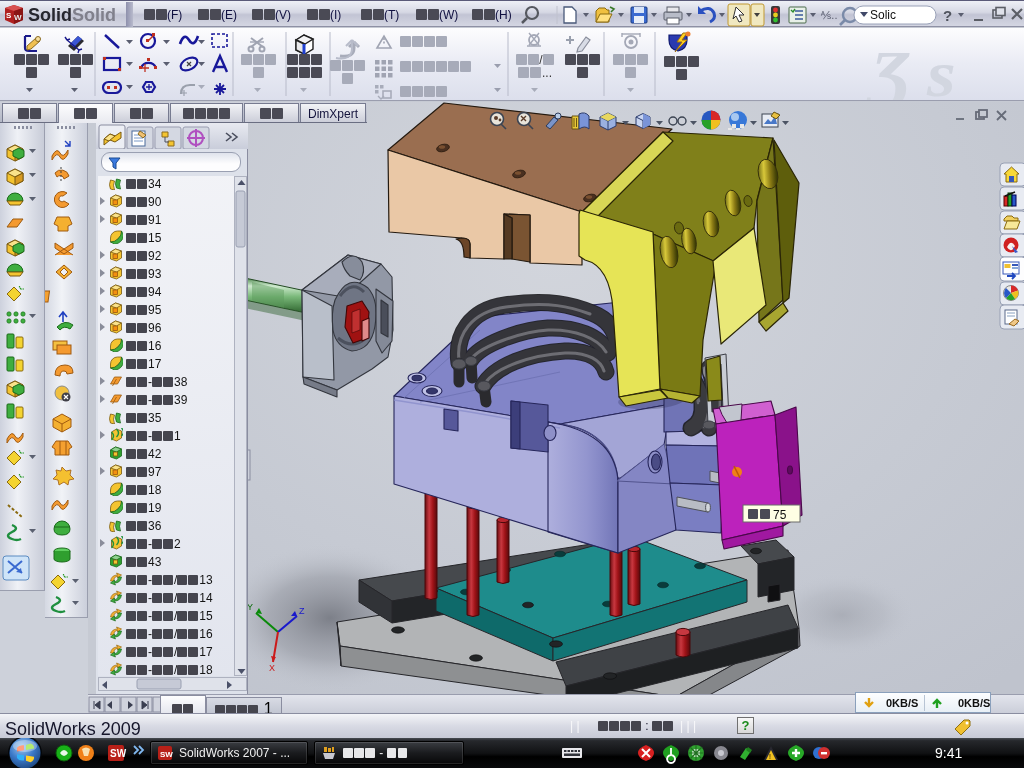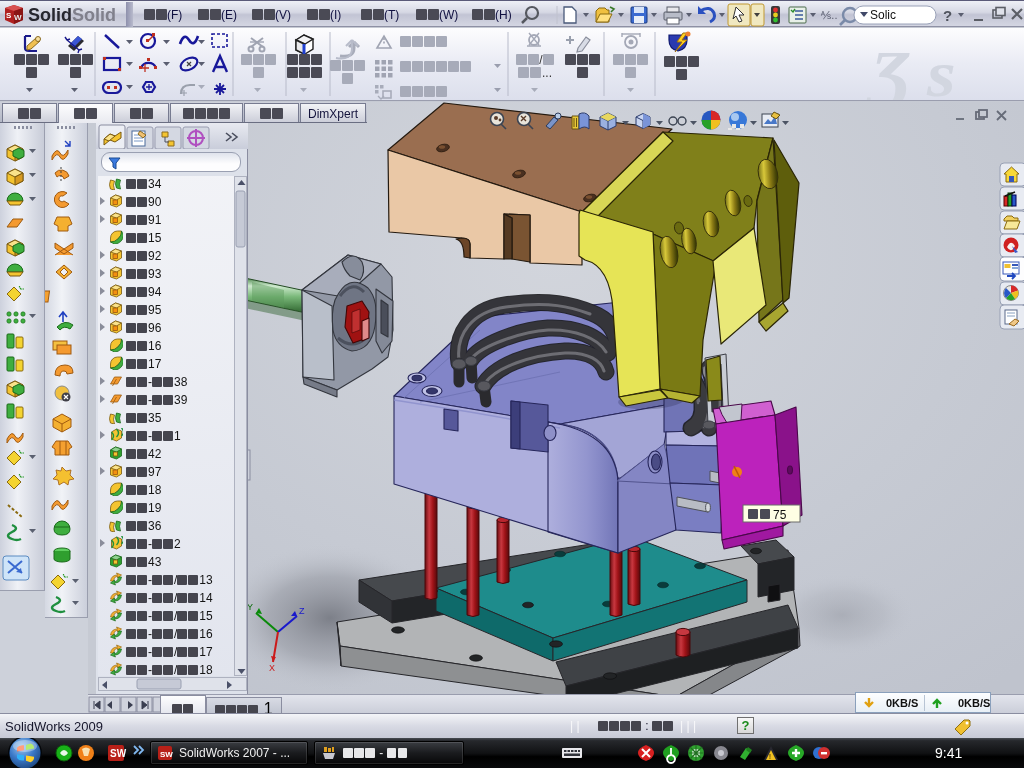--- a/index.html
+++ b/index.html
@@ -1032,21 +1032,21 @@
         <path d="M6,6 v8 m1,-4 l5,-4 v8 z" stroke="#3a3e50"></path>
         <path d="M24,6 l-5,4 5,4 z"></path>
         <path d="M40,6 l5,4 -5,4 z"></path>
         <path d="M60,6 v8 m-1,-4 l-5,-4 v8 z" stroke="#3a3e50"></path>
       </g>
  </svg>
  <div style="position:absolute;left:72px;top:0;width:46px;height:19px;background:linear-gradient(#fdfdfe,#e4e6ee);border:1px solid #8a8da0;border-bottom:none;text-align:center;padding-top:3px"><i class="tc"></i><i class="tc"></i></div>
  <div style="position:absolute;left:118px;top:2px;width:76px;height:17px;background:linear-gradient(#d8dbe4,#c2c6d2);border:1px solid #8a8da0;text-align:center;padding-top:2px"><i class="tc"></i><i class="tc"></i><i class="tc"></i><i class="tc"></i>&nbsp;1</div>
 </div>
 <div class="abs" id="status">
- <div style="position:absolute;left:5px;top:5px;font-size:13px">SolidWorks 2009</div>
+ <div style="position:absolute;left:5px;top:5px;font-size:18px">SolidWorks 2009</div>
  <div style="position:absolute;left:570px;top:5px;color:#f8f8fa">|&nbsp;|</div>
  <div style="position:absolute;left:598px;top:5px"><i class="tc"></i><i class="tc"></i><i class="tc"></i><i class="tc"></i> : <i class="tc"></i><i class="tc"></i></div>
  <div style="position:absolute;left:680px;top:5px;color:#f8f8fa">|&nbsp;|&nbsp;|</div>
  <div style="position:absolute;left:737px;top:3px;width:17px;height:17px;background:linear-gradient(#f8f8f8,#d8d8d8);border:1px solid #707070;color:#1a8a1a;font-weight:bold;font-size:13px;text-align:center">?</div>
  <svg width="22" height="20" style="position:absolute;left:952px;top:2px">
       <path d="M3,13 l9,-9 h5 l1,1 v5 l-9,9 z" fill="#f0c030" stroke="#907010"></path>
       <circle cx="15" cy="7" r="1.5" fill="#fff"></circle>
     </svg>
 </div>
 <div class="abs" id="netw">

